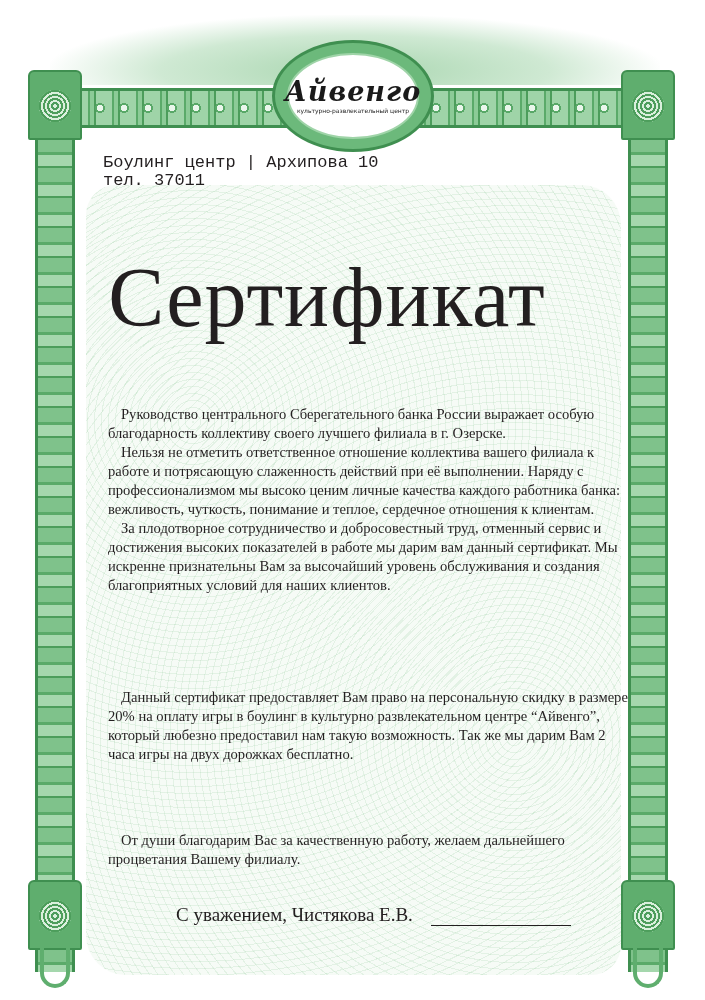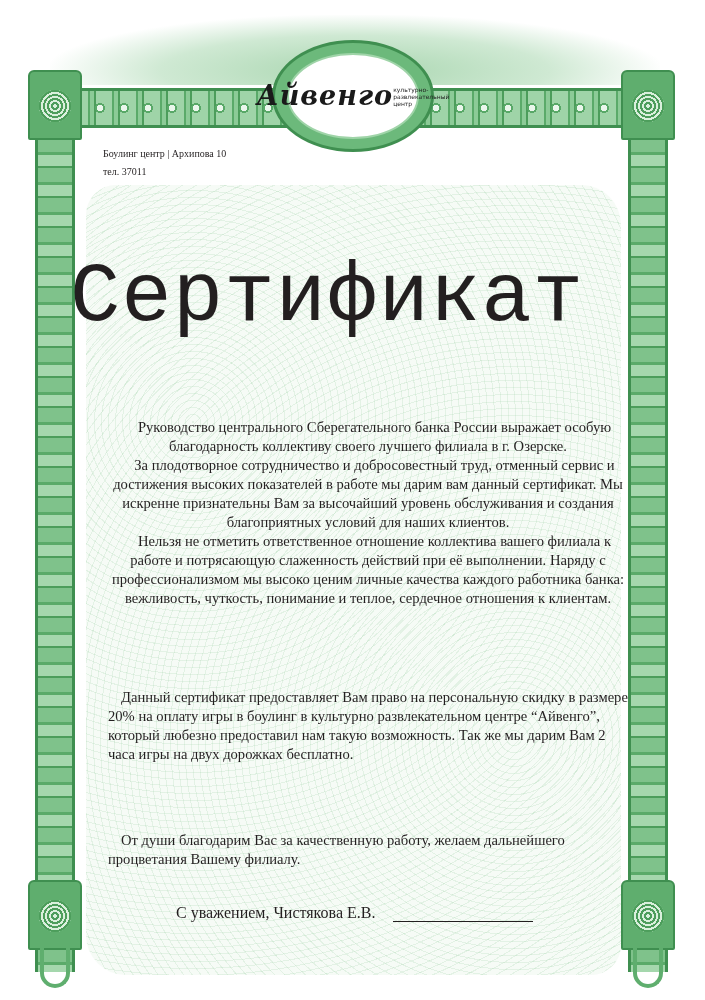--- a/index.html
+++ b/index.html
@@ -32,30 +32,30 @@
   .base-l { left:40px; top:948px; } .base-r { left:633px; top:948px; }
   .guilloche { position:absolute; left:86px; top:185px; width:535px; height:790px;
     background:
       repeating-radial-gradient(circle at 20% 30%, rgba(140,200,150,0.18) 0 1px, transparent 1px 7px),
       repeating-radial-gradient(circle at 80% 70%, rgba(140,200,150,0.18) 0 1px, transparent 1px 7px),
       #f6fbf6;
     border-radius:30px 40px 30px 40px; }
   .medallion { position:absolute; left:272px; top:40px; width:162px; height:112px; border-radius:50%;
     background:#6cb97b; border:3px solid #3f8f50; box-sizing:border-box; }
   .medallion-inner { position:absolute; left:12px; top:10px; right:12px; bottom:10px; border-radius:50%; background:#ffffff;
-    border:2px solid #9fd4a8; display:flex; flex-direction:row; align-items:center; justify-content:center; }
+    border:2px solid #9fd4a8; display:flex; flex-direction:column; align-items:center; justify-content:center; }
   .logo-name { font-family:"DejaVu Serif", serif; font-weight:bold; font-style:italic; font-size:27px; color:#1a1a1a; letter-spacing:1px; line-height:28px; }
   .logo-sub { font-family:"DejaVu Sans", sans-serif; font-size:6px; color:#222; margin-top:1px; }
-  .address { position:absolute; left:103px; top:145px; font-size:10px; line-height:18px; font-family:Liberation Serif, serif; }
-  .title { position:absolute; left:0; width:654px; top:248px; text-align:center; font-family:Liberation Mono, monospace;
+  .address { position:absolute; left:103px; top:154px; font-size:17px; line-height:18px; font-family:Liberation Mono, monospace; }
+  .title { position:absolute; left:0; width:654px; top:248px; text-align:center; font-family:Liberation Serif, serif;
     font-size:84px; color:#231f20; letter-spacing:1px; line-height:100px; }
   .body-text { position:absolute; left:108px; width:520px; font-family:"Liberation Serif", serif; font-size:14.6px; line-height:19px; color:#231f20; }
   .body-text p { margin:0; text-indent:13px; }
-  .p1 { top:418px;text-align:center; } .p2 { top:688px; } .p3 { top:820px;margin-top:11px; }
-  .signature { position:absolute; left:176px; top:904px; font-family:"Liberation Serif", serif; font-size:16px; display:flex; align-items:flex-end; }
+  .p1 { top:405px; } .p2 { top:688px; } .p3 { top:820px;margin-top:11px; }
+  .signature { position:absolute; left:176px; top:904px; font-family:"Liberation Serif", serif; font-size:19px; display:flex; align-items:flex-end; }
   .sig-line { display:inline-block; width:140px; border-bottom:1px solid #231f20; margin-left:18px; height:14px; }
 </style>
 </head>
 <body>
 
 <div class="wash"></div>
 <div class="guilloche"></div>
 
 <div class="frame-top"></div>
 <div class="col left"></div>
@@ -76,22 +76,22 @@
 
 <div class="address">
   <div>Боулинг центр | Архипова 10</div>
   <div>тел. 37011</div>
 </div>
 
 <div class="title">Сертификат</div>
 
 <div class="body-text p1">
   <p>Руководство центрального Сберегательного банка России выражает особую благодарность коллективу своего лучшего филиала  в г. Озерске.</p>
+  <p>Нельзя не отметить ответственное отношение коллектива вашего филиала к работе и потрясающую слаженность действий при её выполнении. Наряду с профессионализмом мы высоко ценим личные качества каждого работника банка: вежливость, чуткость, понимание и теплое, сердечное отношения к клиентам.</p>
   <p>За плодотворное сотрудничество и добросовестный труд, отменный сервис и достижения высоких показателей в работе мы дарим вам данный сертификат. Мы искренне признательны Вам за высочайший уровень обслуживания и создания благоприятных условий для наших клиентов.</p>
-  <p>Нельзя не отметить ответственное отношение коллектива вашего филиала к работе и потрясающую слаженность действий при её выполнении. Наряду с профессионализмом мы высоко ценим личные качества каждого работника банка: вежливость, чуткость, понимание и теплое, сердечное отношения к клиентам.</p>
 </div>
 
 <div class="body-text p2">
   <p>Данный сертификат предоставляет Вам право на персональную скидку в размере 20% на оплату игры в боулинг в культурно развлекательном центре “Айвенго”, который любезно предоставил нам такую возможность. Так же мы дарим Вам 2 часа игры на двух дорожках бесплатно.</p>
 </div>
 
 <div class="body-text p3">
   <p>От души благодарим Вас за качественную работу, желаем дальнейшего процветания Вашему филиалу.</p>
 </div>
 

